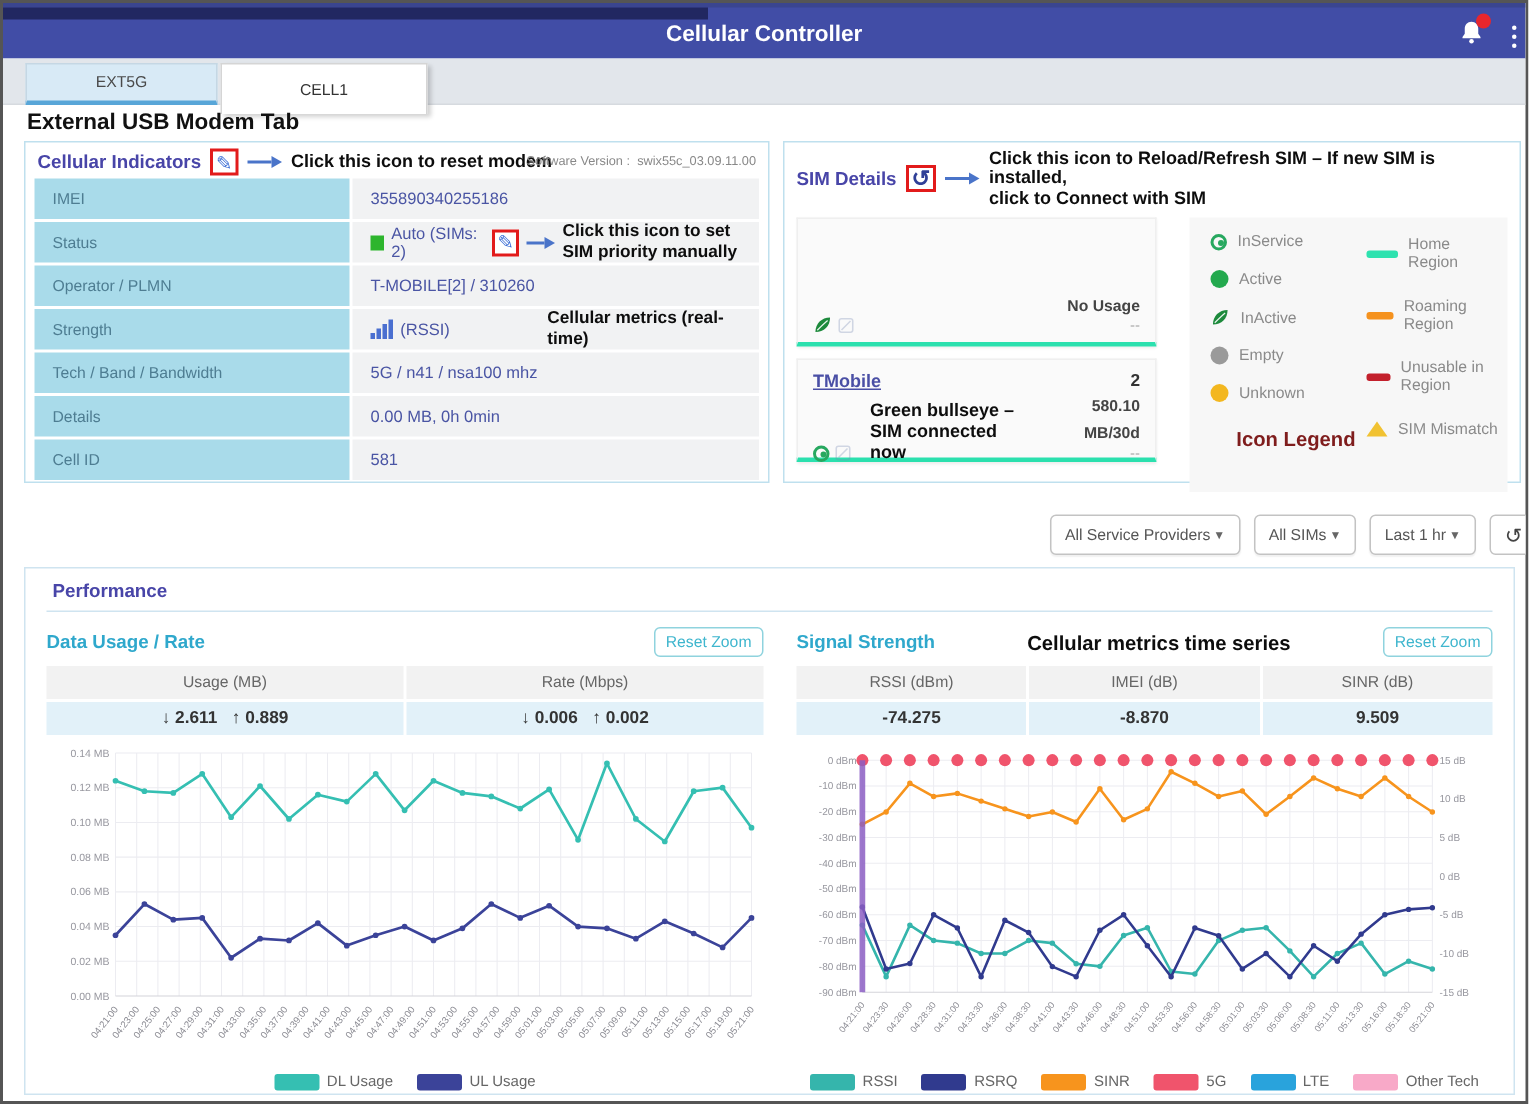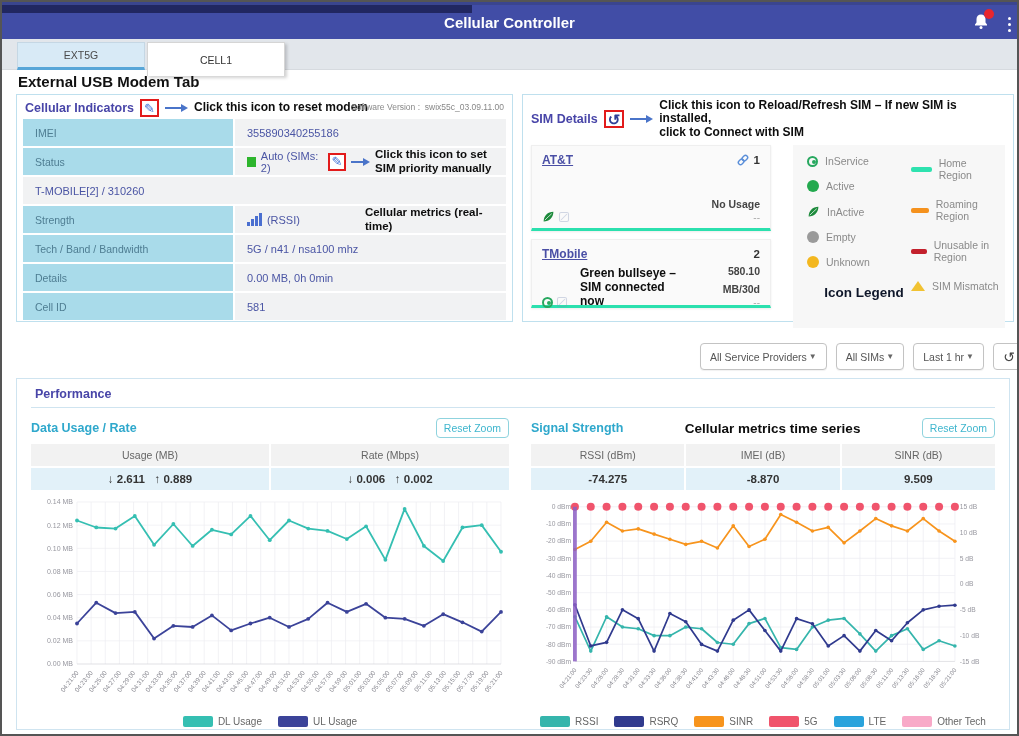--- a/index.html
+++ b/index.html
@@ -99,21 +99,21 @@
   .leg-cols { display:flex; }
   .leg-col { display:flex; flex-direction:column; }
   .leg-col-status { width:104px; gap:13px; }
   .leg-col-region { flex:1; gap:17px; padding-top:2px; }
   .leg-item { display:flex; align-items:center; gap:7px; font-size:10.5px; color:#8a8a8a; }
   .dot { width:12px; height:12px; border-radius:50%; display:inline-block; }
   .dash { width:22px; height:5px; border-radius:2px; display:inline-block; }
   .tri { width:0; height:0; border-left:7px solid transparent;
          border-right:7px solid transparent; border-bottom:10px solid currentColor; }
   .leg-title { position:absolute; left:0; right:70px; bottom:28px; text-align:center;
-               font-weight:bold; font-size:13.5px; color:#0f172a; }
+               font-weight:bold; font-size:13.5px; color:#7f1d1d; }
 
   
   .filters { position:absolute; top:341px; right:-8px; display:flex; gap:9px; }
   .select { background:#fff; border:1px solid #c3c3c3; border-radius:4px;
             height:27px; display:flex; align-items:center; gap:2px;
             padding:0 9px; font-size:10.5px; color:#555; cursor:pointer;
             box-shadow:0 1px 1px rgba(0,0,0,.06); }
   .select .caret { font-size:8px; color:#666; }
   .btn-refresh { width:32px; height:27px; background:#fff; border:1px solid #c3c3c3;
                  border-radius:4px; display:flex; align-items:center; justify-content:center;
@@ -206,20 +206,21 @@
             <span class="pencil">✎</span>
           </span>
           <span class="arr">
               <i class="arr-line" style="width:12px"></i>
               <i class="arr-head"></i>
             </span>
           <span class="row-annot" style="width:148px">Click this icon to set SIM priority manually</span>
         </div>
       </div>
       <div class="ind-row">
+        <div class="ind-label">Operator / PLMN</div>
         <div class="ind-value">T-MOBILE[2] / 310260</div>
       </div>
       <div class="ind-row">
         <div class="ind-label">Strength</div>
         <div class="ind-value">
           <span class="bars">
             <i style="height:4px"></i>
               <i style="height:7px"></i>
               <i style="height:10px"></i>
               <i style="height:13px"></i>
@@ -254,32 +255,20 @@
           <i class="arr-head"></i>
         </span>
       <span class="annot" style="flex:1; text-align:left;">
         <span>Click this icon to Reload/Refresh SIM – If new SIM is installed,</span><br>
         <span>click to Connect with SIM</span>
       </span>
     </div>
     <div class="sim-body">
       <div class="sim-cards">
         <div class="sim-card card-att">
-          <div class="sim-top">
-            <a class="sim-name">AT&amp;T</a>
-            <span class="sim-count">
-              <svg width="14" height="14" viewBox="0 0 16 16">
-                <g stroke="#5b8fd9" fill="none" stroke-width="1.6" transform="rotate(-45 8 8)">
-                  <rect x="1.5" y="5.5" width="7" height="5" rx="2.5"></rect>
-                  <rect x="7.5" y="5.5" width="7" height="5" rx="2.5"></rect>
-                </g>
-              </svg>
-              <span>1</span>
-            </span>
-          </div>
           <div class="sim-bottom">
             <span class="sim-icons">
               <svg width="13" height="13" viewBox="0 0 16 16">
                 <path fill="#1d8a3c" d="M2 14 C2 7 7 2 14 2 C14 9 9 14 2 14 Z"></path>
                 <path stroke="#e8f5ec" stroke-width="1" fill="none" d="M3.5 12.5 C6 10 9 7 12 4.5"></path>
               </svg>
               <svg class="faint-ic" width="12" height="12" viewBox="0 0 16 16">
                 <rect x="2" y="2" width="12" height="12" rx="2" fill="none" stroke="#7a8bb5" stroke-width="1.4"></rect>
                 <path d="M4 12 L12 4" stroke="#7a8bb5" stroke-width="1.4"></path>
               </svg>

